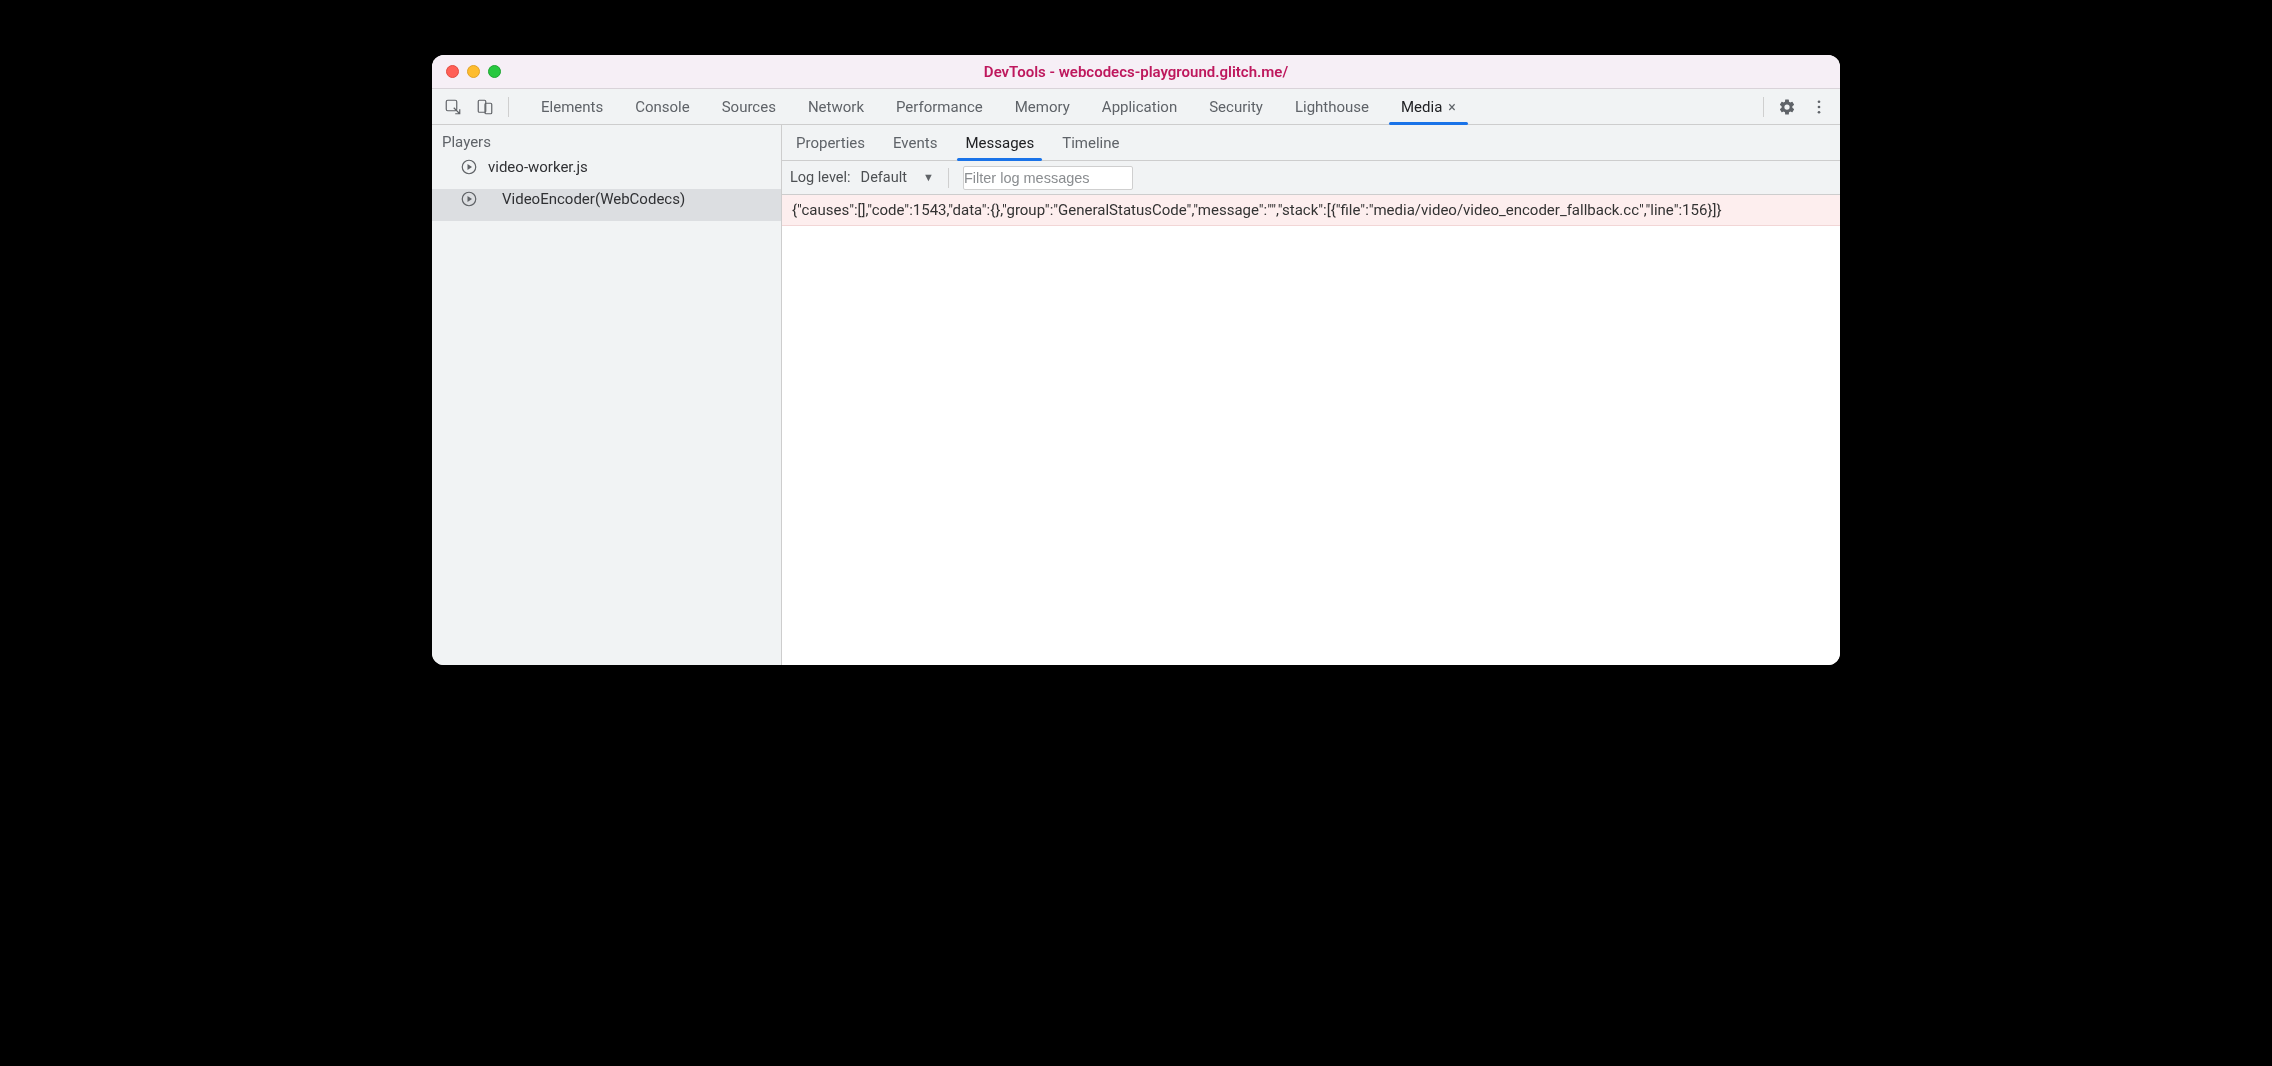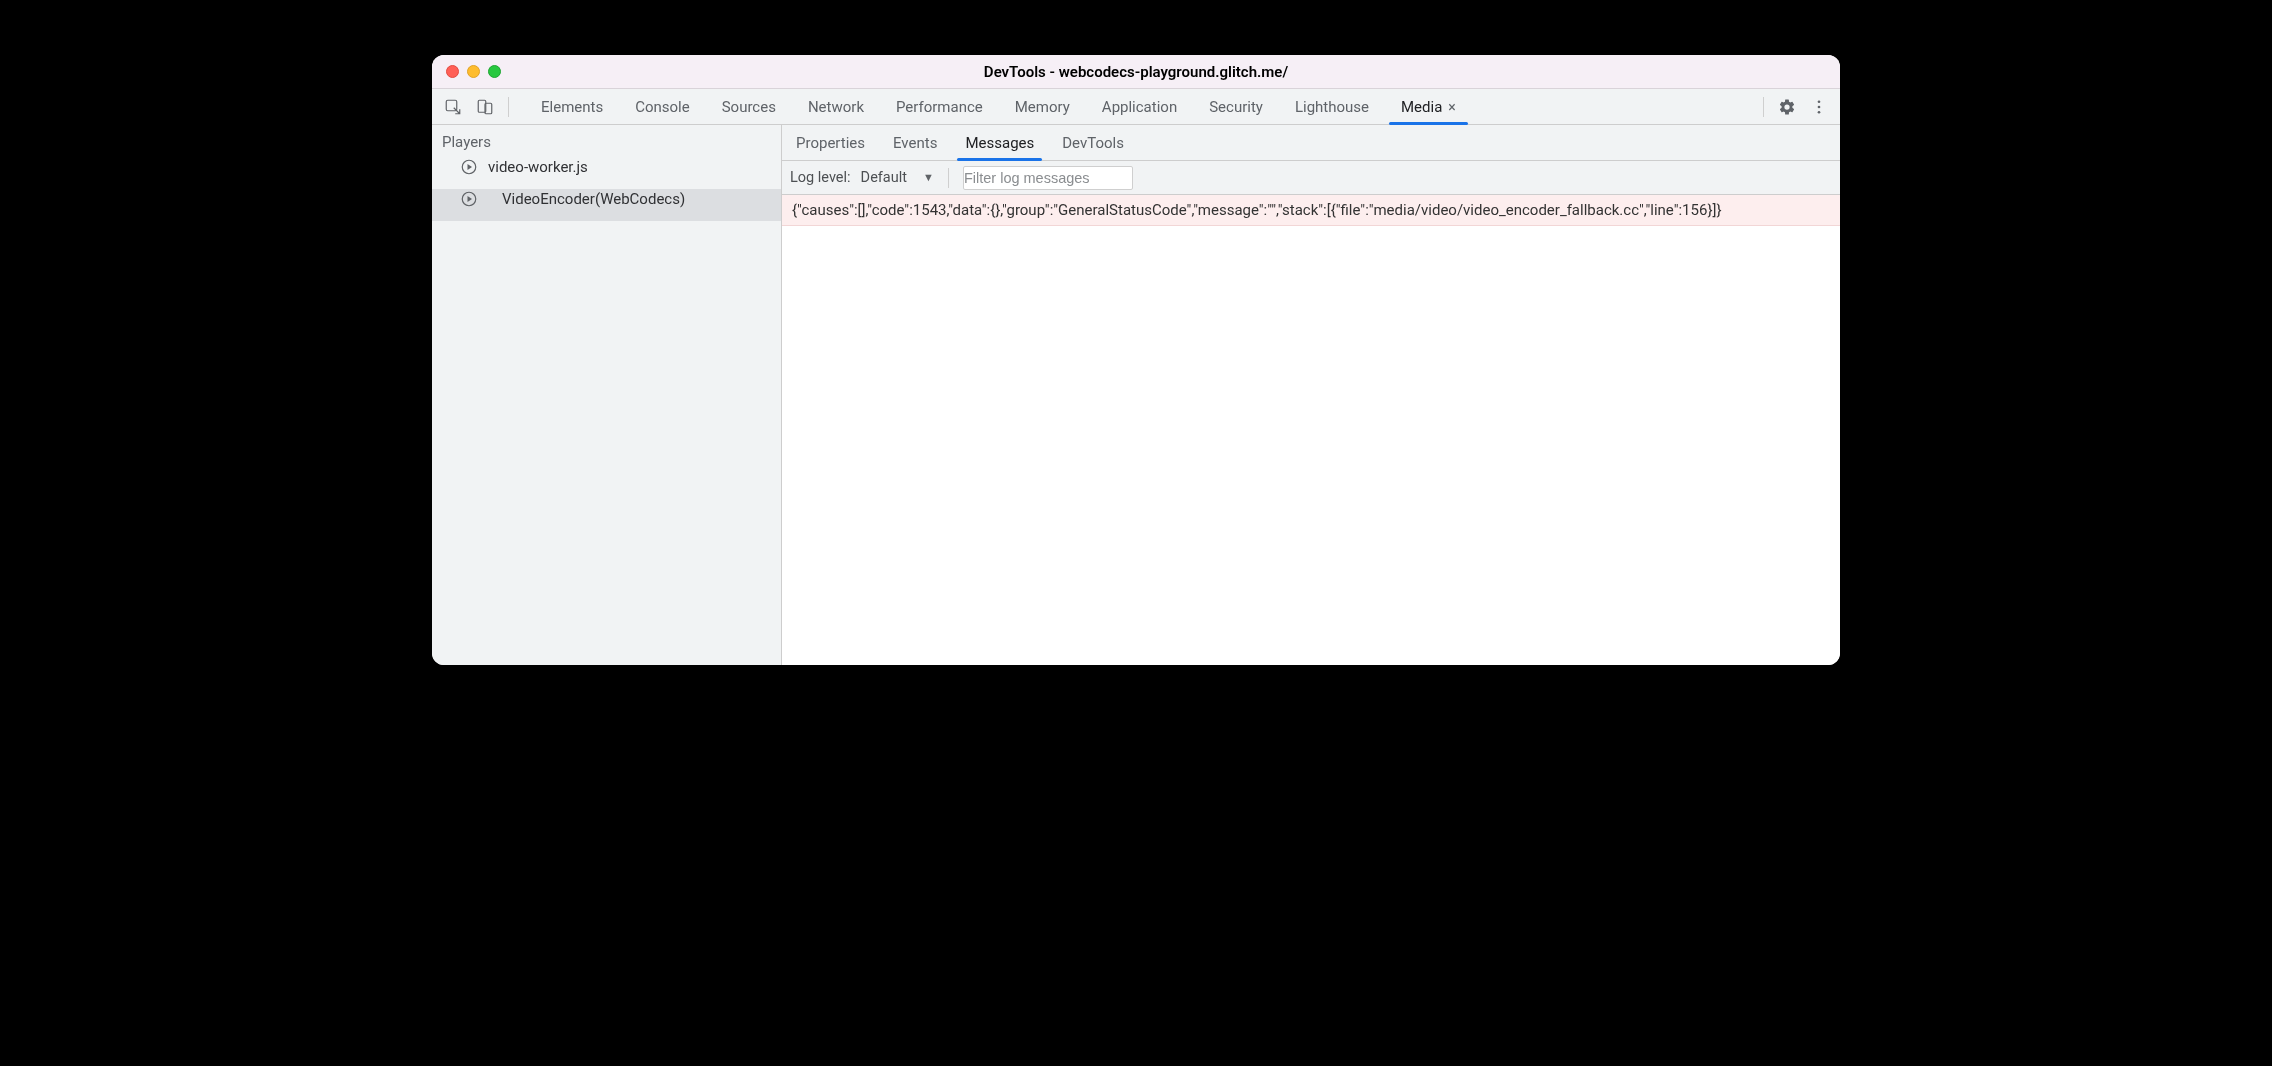--- a/index.html
+++ b/index.html
@@ -36,21 +36,21 @@
     padding-left: 14px;
   }
   .traffic-lights .dot {
     width: 13px; height: 13px; border-radius: 50%;
   }
   .dot.red { background:#ff5f57; border:1px solid #e24a41;}
   .dot.yellow { background:#febc2e; border:1px solid #e1a326;}
   .dot.green { background:#28c840; border:1px solid #1fa532;}
   .titlebar .title {
     position:absolute; left:0; right:0; text-align:center;
-    font-size:15px; font-weight:600; color:#000000;
+    font-size:15px; font-weight:600; color:#be185d;
     pointer-events:none;
   }
   
   .main-toolbar {
     height: 36px;
     background:#f1f3f4;
     border-bottom:1px solid #cdcdcd;
     display:flex;
     align-items:center;
     padding:0 8px;
@@ -266,21 +266,21 @@
             <span>VideoEncoder(WebCodecs)</span>
           </div>
         </div>
     </div>
 
     <div class="detail">
       <div class="sub-tabs" id="sub-tabs">
           <div class="sub-tab">Properties</div>
           <div class="sub-tab">Events</div>
           <div class="sub-tab active">Messages</div>
-          <div class="sub-tab">DevTools</div>
+          <div class="sub-tab">Timeline</div>
         </div>
 
       <div class="filter-row">
         <span class="label">Log level:</span>
         <span class="select">
           <span>Default</span>
           <span class="caret">▼</span>
         </span>
         <div class="vsep"></div>
         <input class="filter-input" type="text" placeholder="Filter log messages" style="">

